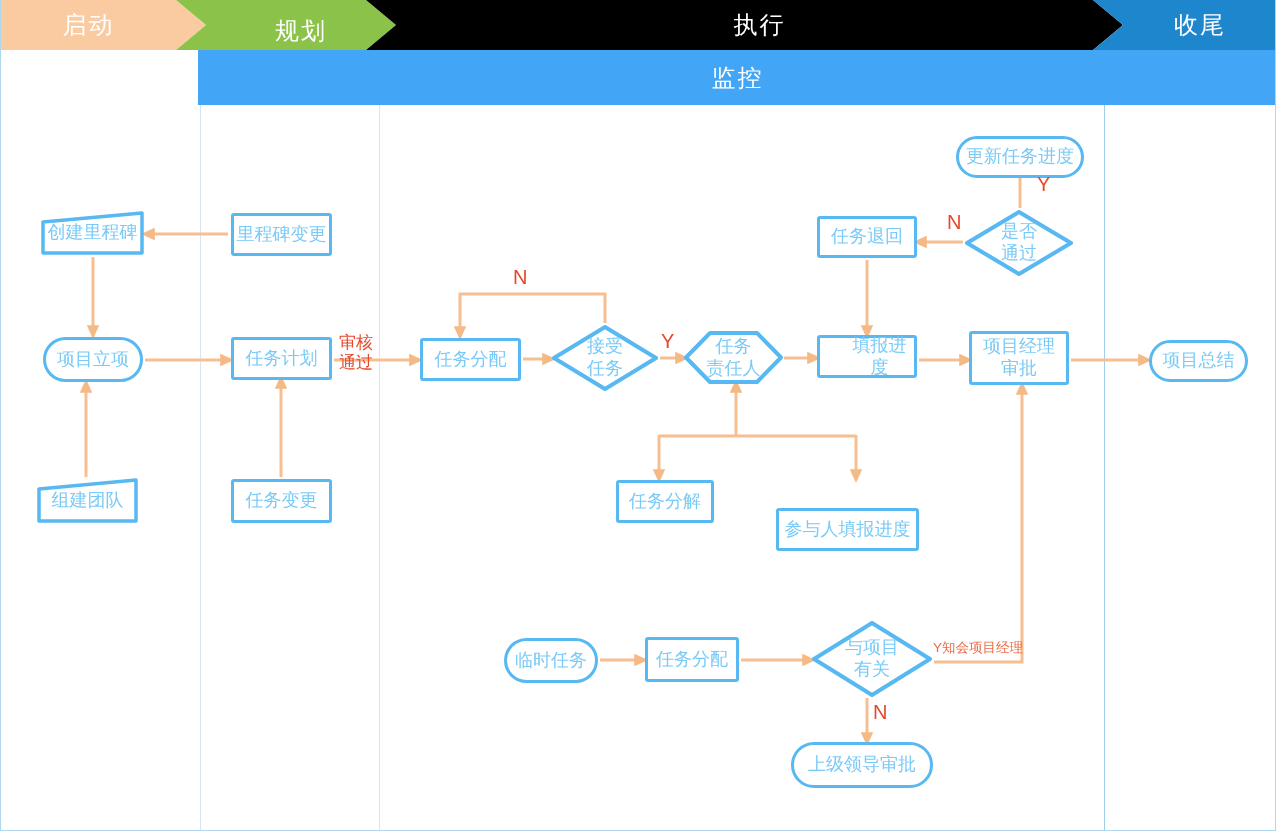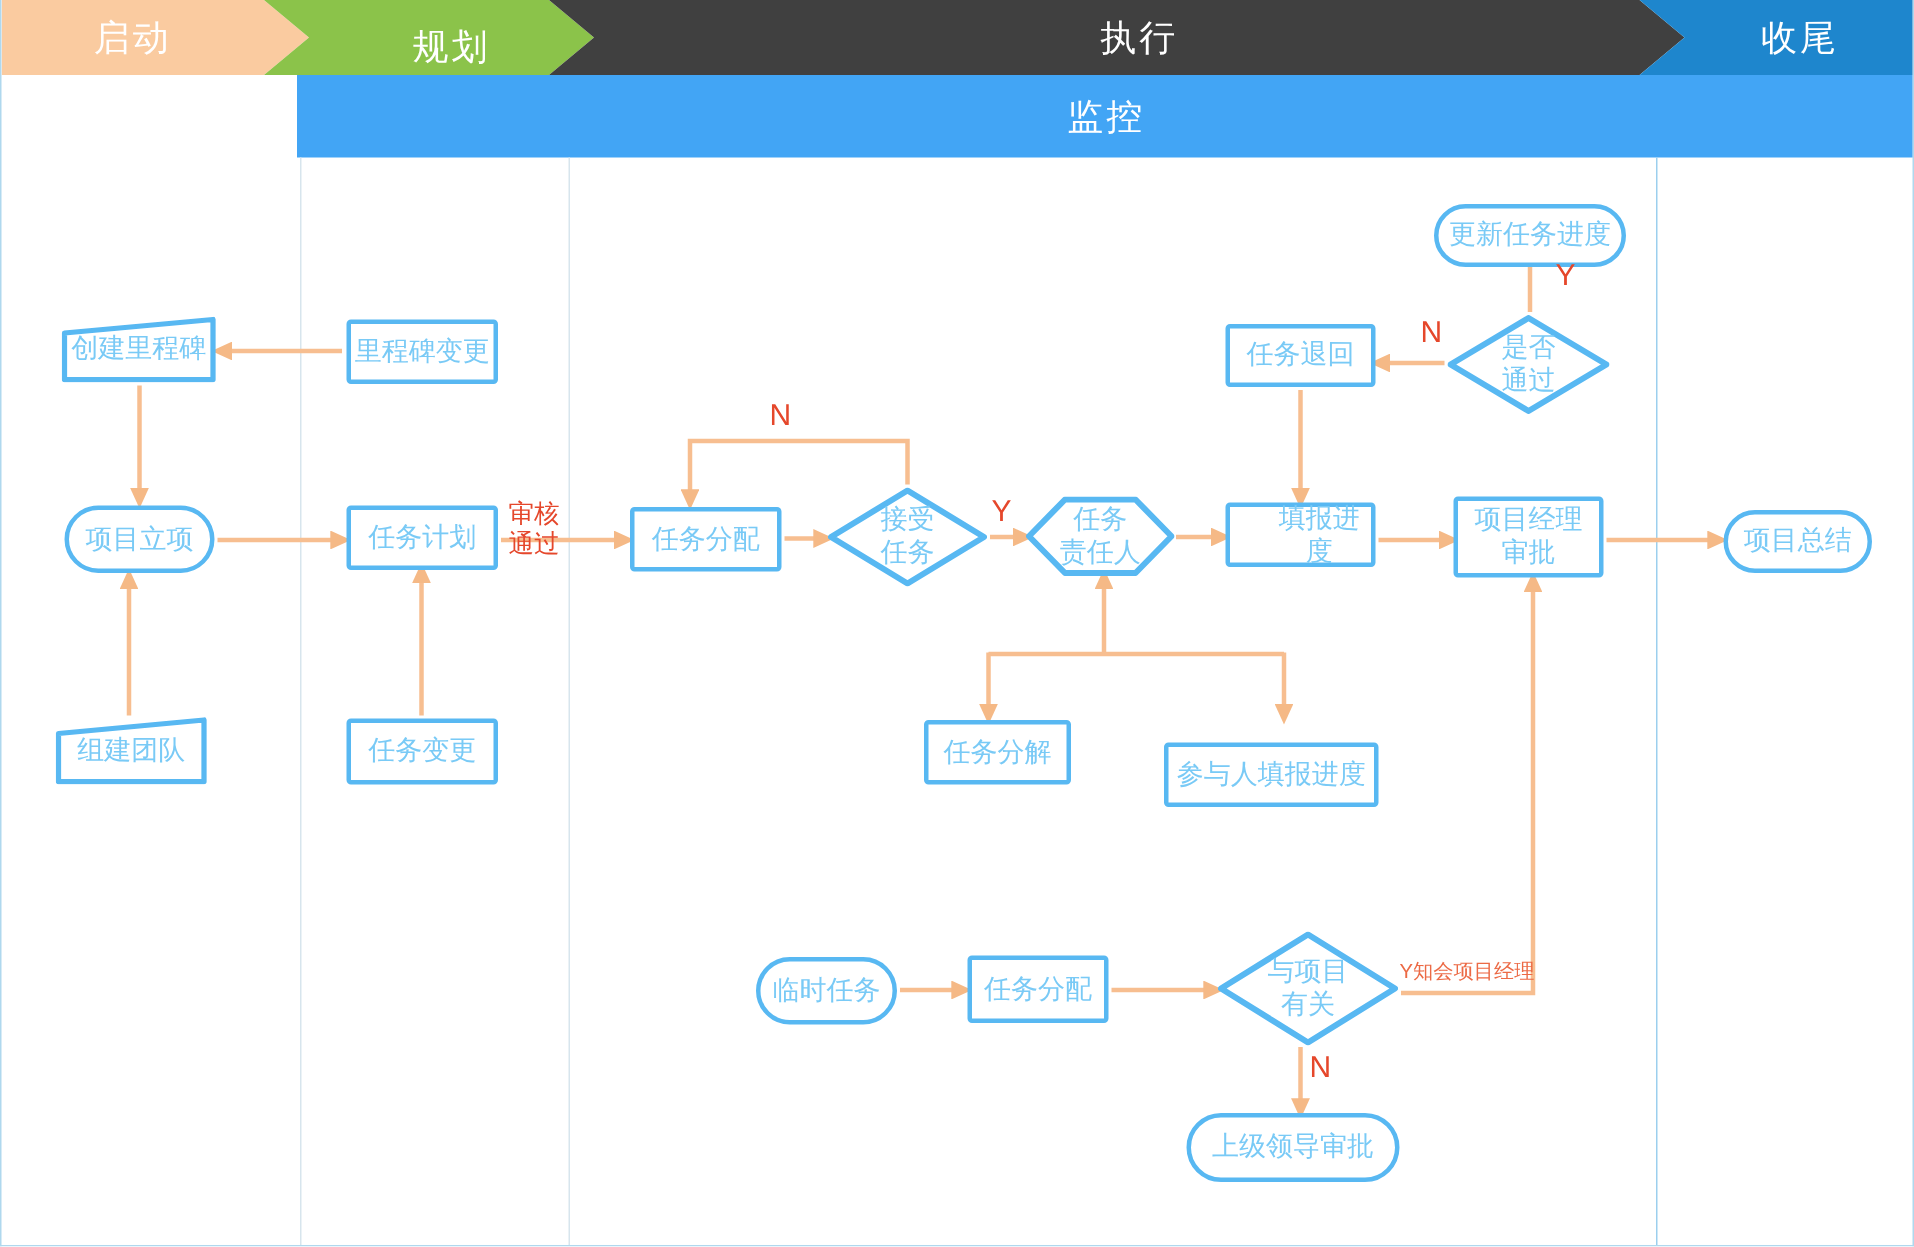--- a/index.html
+++ b/index.html
@@ -3,21 +3,21 @@
 <meta charset="utf-8">
 <style>
   html,body{margin:0;padding:0;background:#fff;font-family:"Liberation Sans","DejaVu Sans",sans-serif;}
   .canvas{position:relative;width:1276px;height:831px;background:#fff;overflow:hidden;
           box-sizing:border-box;border:1px solid #AFD8EE;border-top:none;}
   
   .band{position:absolute;top:0;height:50px;display:flex;align-items:center;justify-content:center;
         color:#fff;font-size:24px;letter-spacing:2px;}
   .band-1{left:0;width:205px;background:#FACBA0;clip-path:polygon(0 0,175px 0,205px 25px,175px 50px,0 50px);padding-right:30px;box-sizing:border-box;}
   .band-2{left:175px;width:220px;background:#8BC34A;clip-path:polygon(0 0,190px 0,220px 25px,190px 50px,0 50px,30px 25px);padding:12px 15px 0 45px;box-sizing:border-box;}
-  .band-3{left:365px;width:757px;background:#404040;clip-path:polygon(0 0,727px 0,757px 25px,727px 50px,0 50px,30px 25px);padding:0 15px 0 45px;box-sizing:border-box;align-items:center;}
+  .band-3{left:365px;width:757px;background:#000000;clip-path:polygon(0 0,727px 0,757px 25px,727px 50px,0 50px,30px 25px);padding:0 15px 0 45px;box-sizing:border-box;align-items:center;}
   .band-4{left:1092px;width:184px;background:#1E86CD;clip-path:polygon(0 0,184px 0,184px 50px,0 50px,30px 25px);padding-left:30px;box-sizing:border-box;}
   .monitor-bar{position:absolute;left:197px;top:50px;width:1079px;height:55px;background:#42A5F5;
         display:flex;align-items:center;justify-content:center;color:#fff;font-size:24px;letter-spacing:2px;}
   
   .sep{position:absolute;top:105px;height:726px;width:1px;background:#D7E5ED;}
   .sep-a{left:199px;}
   .sep-b{left:378px;}
   .sep-c{left:1103px;background:#9CCFEE;}
   
   .node{position:absolute;box-sizing:border-box;display:flex;align-items:center;justify-content:center;
@@ -152,21 +152,21 @@
   <div class="node stadium" style="left:955px;top:136px;width:128px;height:42px;">
     <span>更新任务进度</span>
   </div>
   <div class="node rect" style="left:968px;top:331px;width:100px;height:54px;">
     <span>项目经理
 审批</span>
   </div>
   <div class="node rect" style="left:615px;top:480px;width:98px;height:43px;">
     <span>任务分解</span>
   </div>
-  <div class="node rect" style="left:775px;top:495px;width:143px;height:43px;">
+  <div class="node rect" style="left:775px;top:508px;width:143px;height:43px;">
     <span>参与人填报进度</span>
   </div>
   <div class="node stadium" style="left:503px;top:638px;width:94px;height:45px;">
     <span>临时任务</span>
   </div>
   <div class="node rect" style="left:644px;top:637px;width:94px;height:45px;">
     <span>任务分配</span>
   </div>
   <div class="node svgnode" style="left:811px;top:621px;width:120px;height:76px;">
     <svg viewBox="0 0 120 76">

